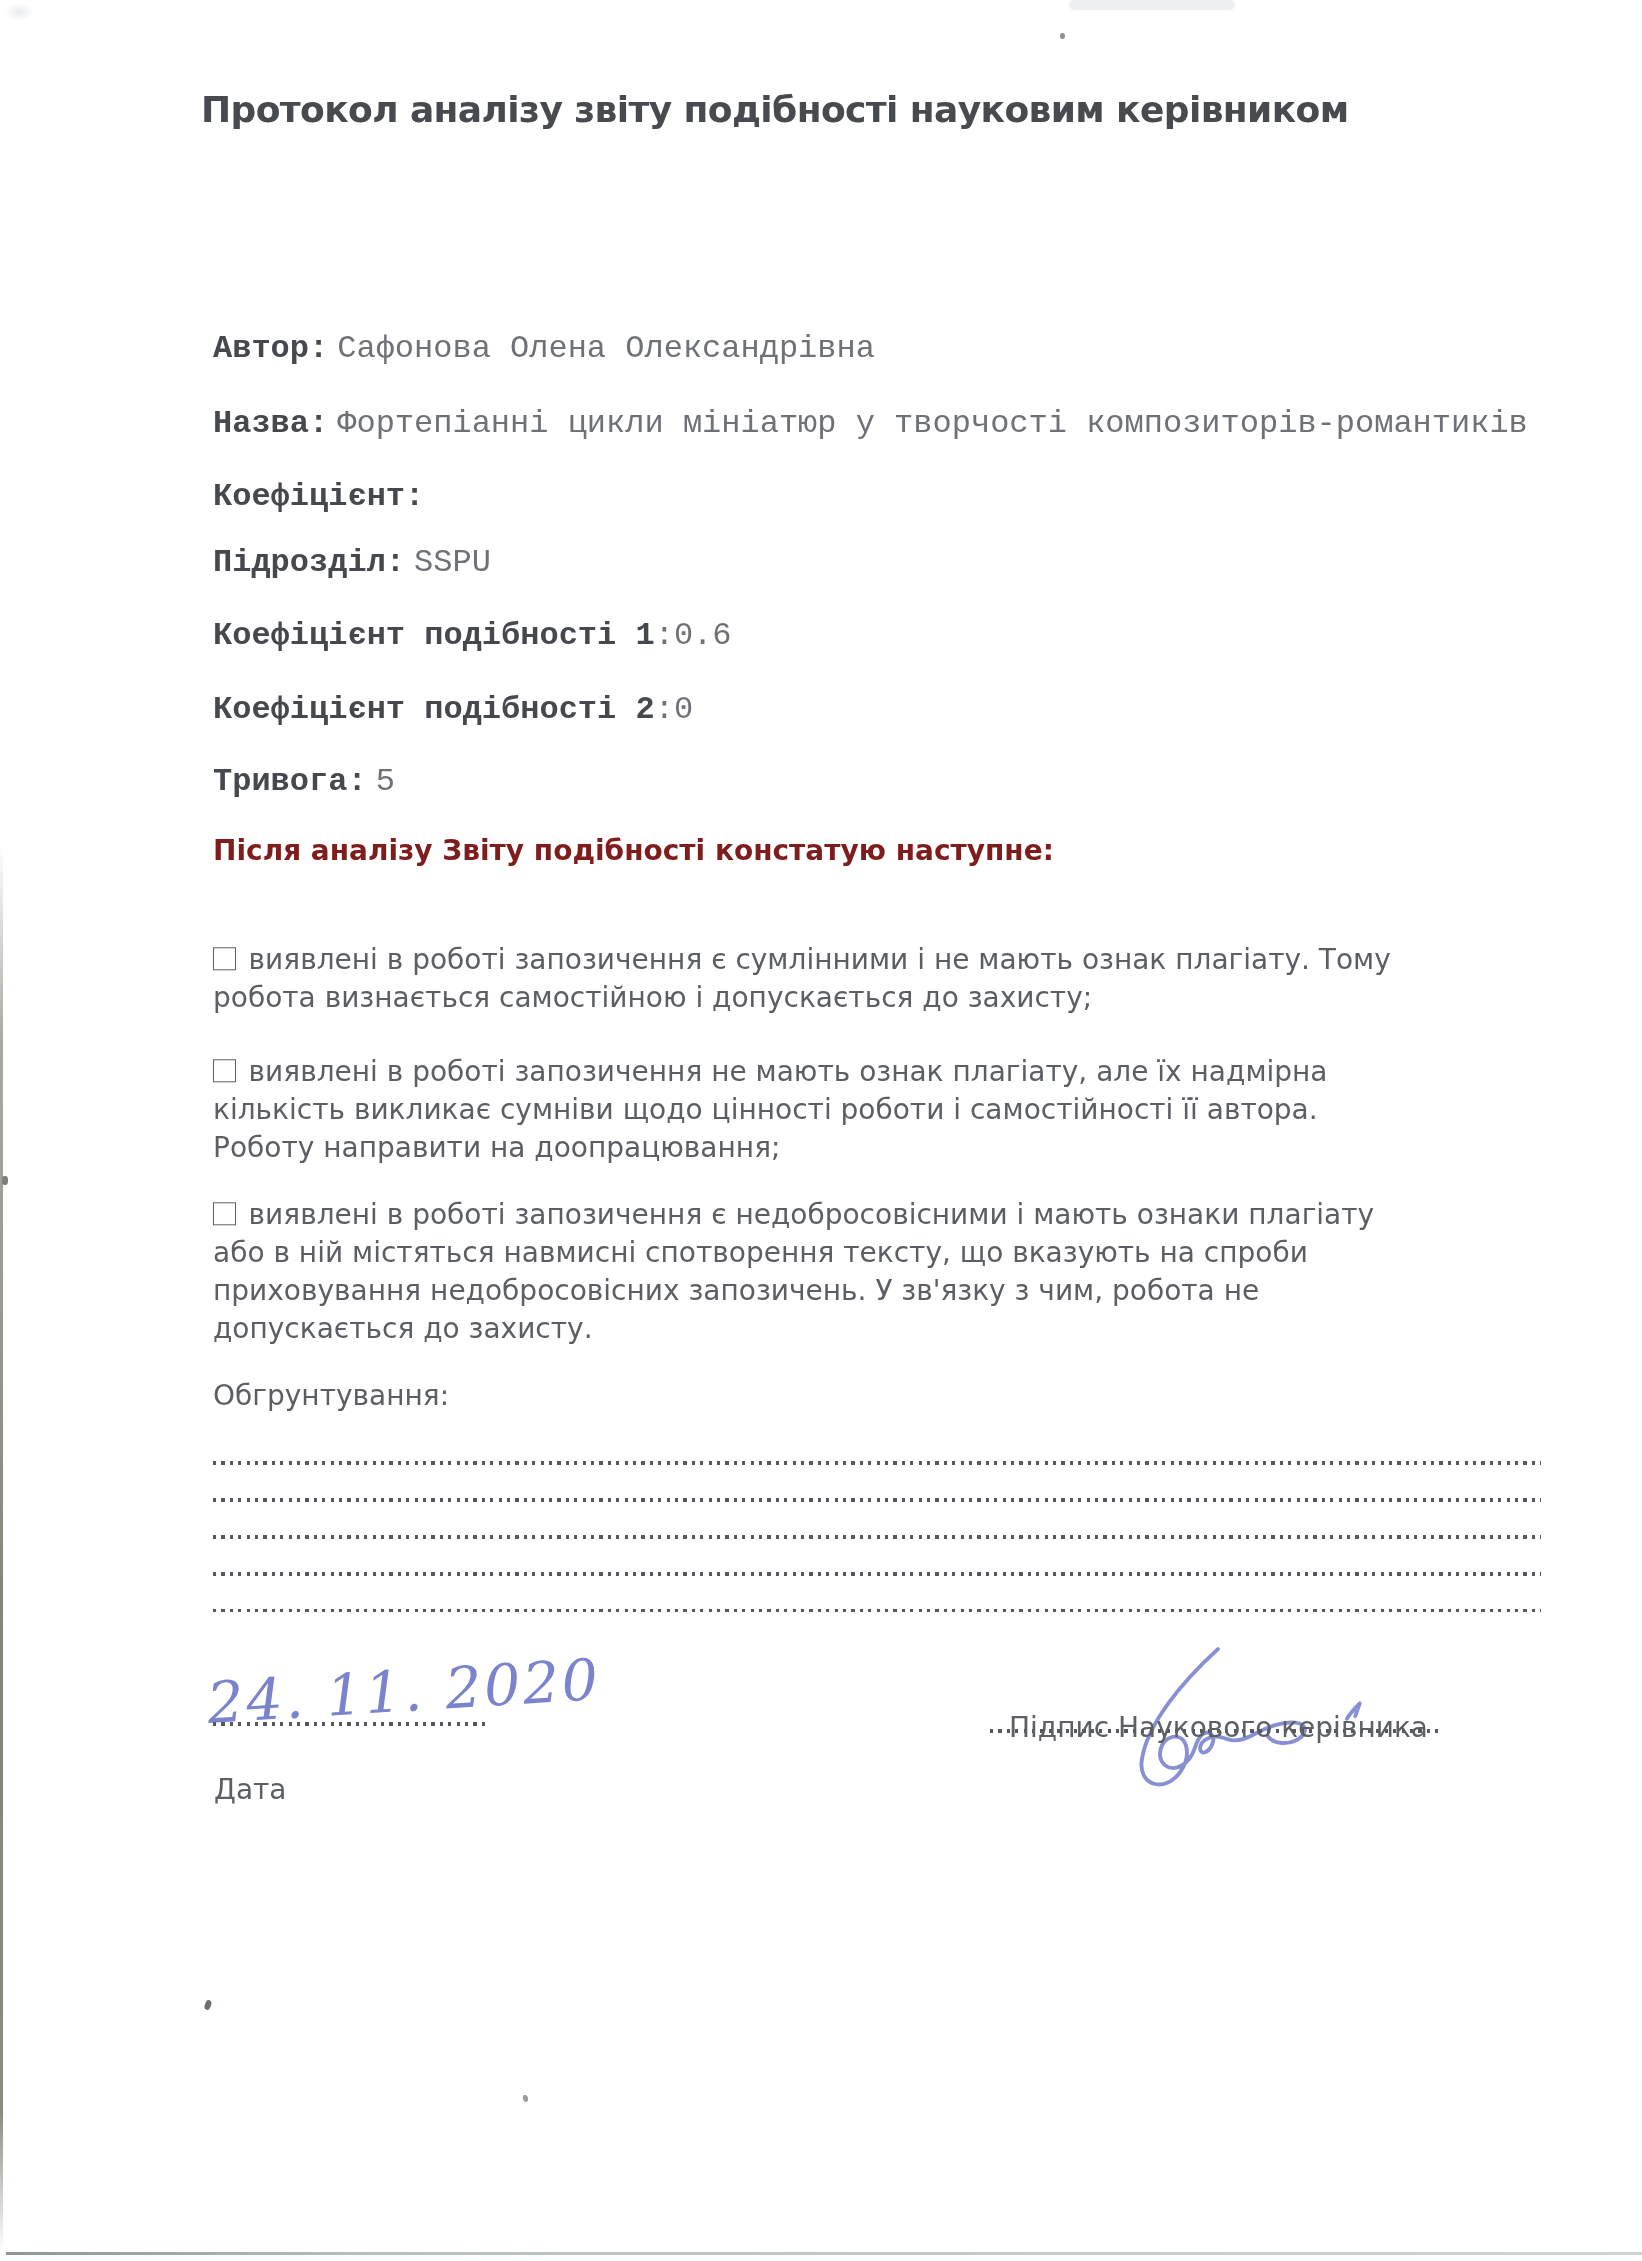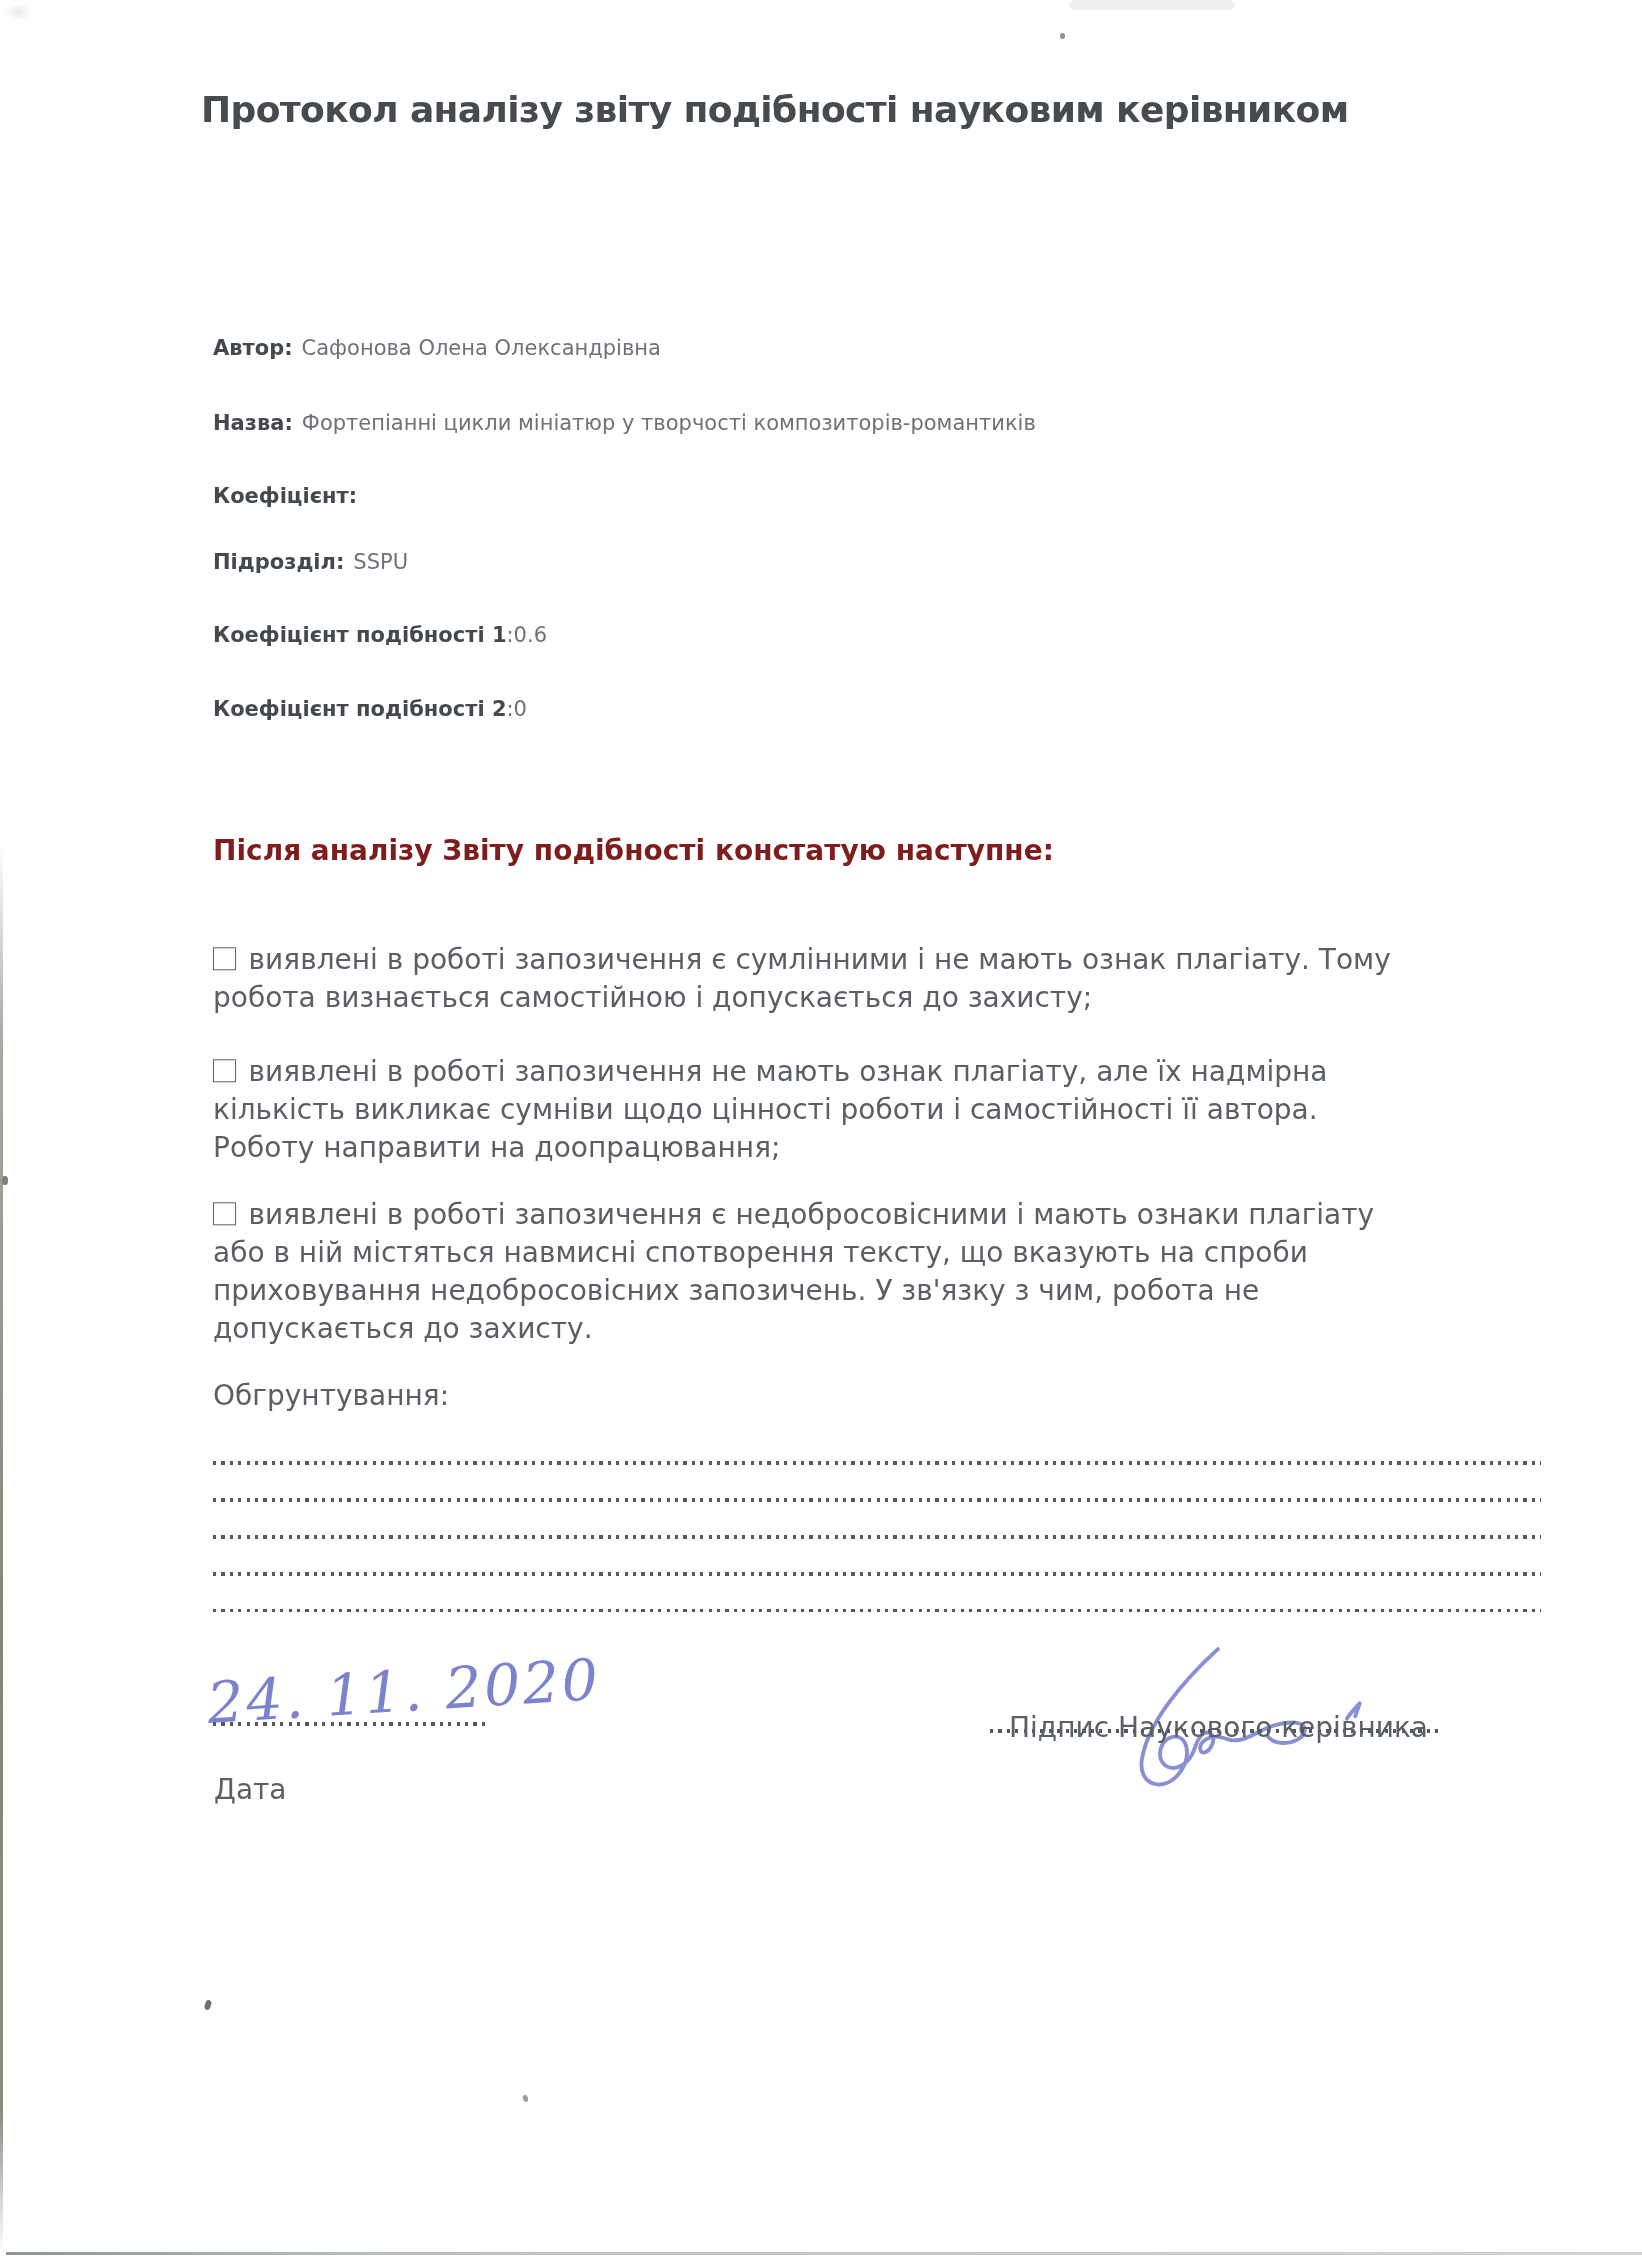--- a/index.html
+++ b/index.html
@@ -24,21 +24,21 @@
 
   .para {
     left: 213px;
     width: 1346px;
     font-size: 28px;
     line-height: 38px;
     white-space: pre-line;
     color: #5b5f64;
   }
 
-  .field { left: 213px; width: 1353px; font-size: 21px; line-height: 37px; white-space: nowrap; }
+  .field { left: 213px; width: 1353px; font-size: 32px; line-height: 37px; white-space: nowrap; font-family: Liberation Mono, monospace; }
   .field .label { font-weight: 700; color: #45494e; }
   .field .value { color: #6e7277; margin-left: 9px; }
   .field .value.no-gap { margin-left: 0; }
 
   .heading-bold {
     left: 213px; width: 1353px;
     font-size: 28px; font-weight: 700;
     color: #7f1d1d; white-space: nowrap;
   }
 
@@ -120,20 +120,23 @@
   </div>
 
   <div class="abs field" style="top:617px">
     <span class="label">Коефіцієнт подібності 1</span><span class="value no-gap">:0.6</span>
   </div>
 
   <div class="abs field" style="top:691px">
     <span class="label">Коефіцієнт подібності 2</span><span class="value no-gap">:0</span>
   </div>
 
+  <div class="abs field" style="top:763px">
+    <span class="label">Тривога:</span><span class="value">5</span>
+  </div>
 
   <div class="abs heading-bold" style="top:834px">Після аналізу Звіту подібності констатую наступне:</div>
 
   <div class="abs para opt" style="top:903px">
     <span class="checkbox"></span><span>виявлені в роботі запозичення є сумлінними і не мають ознак плагіату. Тому
 робота визнається самостійною і допускається до захисту;</span>
   </div>
 
   <div class="abs para opt" style="top:1158px">
     <span class="checkbox"></span><span>виявлені в роботі запозичення є недобросовісними і мають ознаки плагіату

